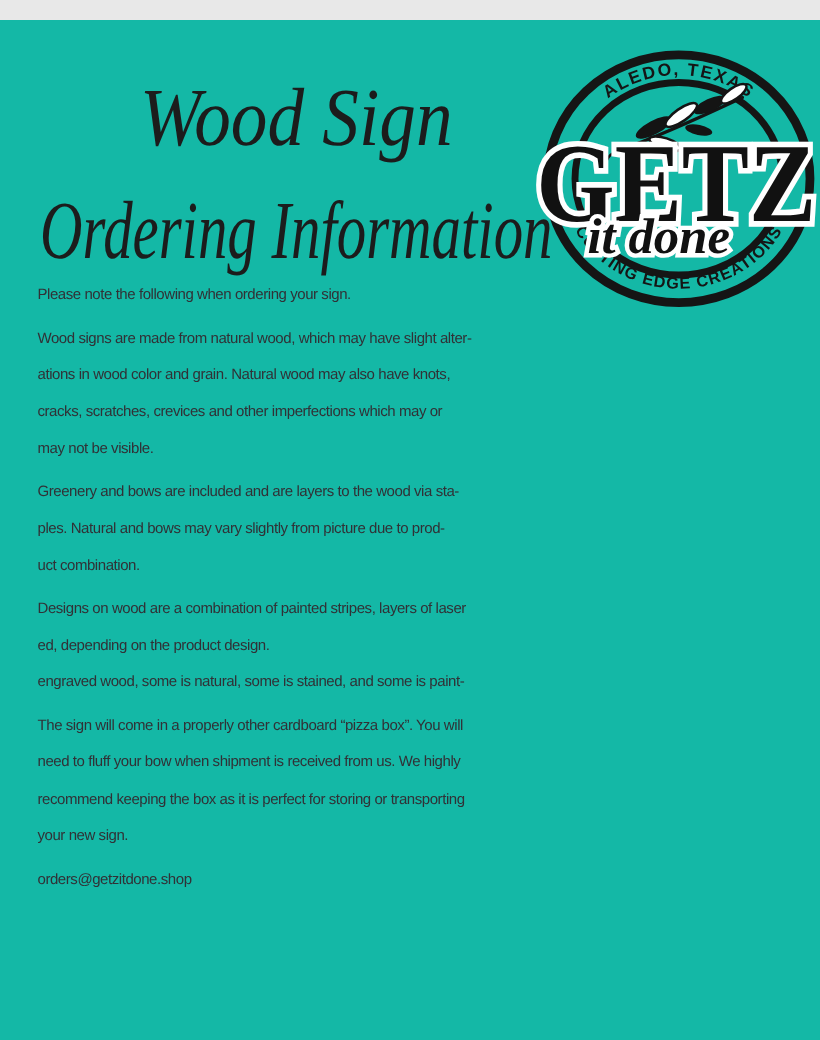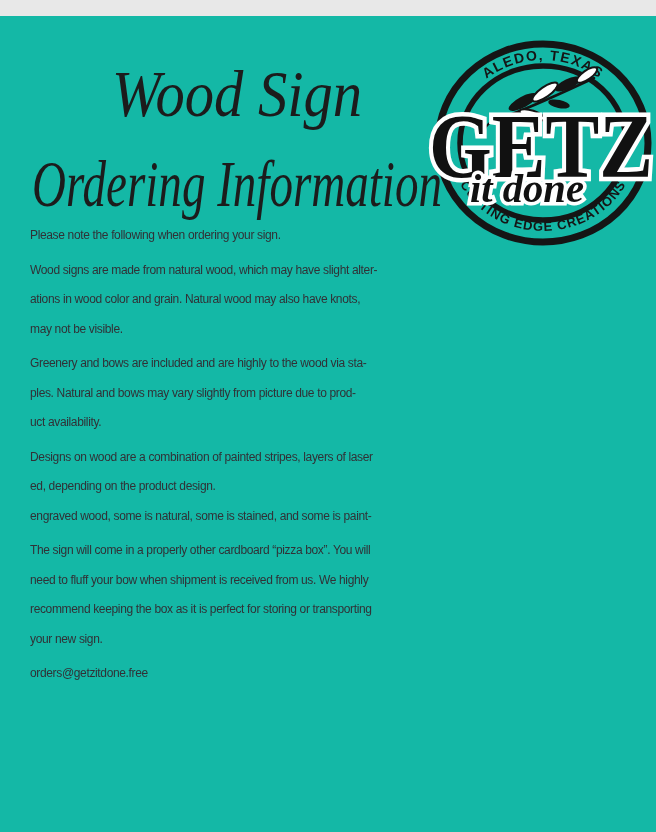--- a/index.html
+++ b/index.html
@@ -121,37 +121,38 @@
   </div>
 
   <div class="body-text">
     <div id="paragraphs">
         <div class="para">
           <div class="line">Please note the following when ordering your sign.</div>
         </div>
         <div class="para">
           <div class="line">Wood signs are made from natural wood, which may have slight alter-</div>
           <div class="line">ations in wood color and grain. Natural wood may also have knots,</div>
+          <div class="line">cracks, scratches, crevices and other imperfections which may or</div>
           <div class="line">may not be visible.</div>
         </div>
         <div class="para">
-          <div class="line">Greenery and bows are included and are highly to the wood via sta-</div>
+          <div class="line">Greenery and bows are included and are layers to the wood via sta-</div>
           <div class="line">ples. Natural and bows may vary slightly from picture due to prod-</div>
-          <div class="line">uct availability.</div>
+          <div class="line">uct combination.</div>
         </div>
         <div class="para">
           <div class="line">Designs on wood are a combination of painted stripes, layers of laser</div>
           <div class="line">ed, depending on the product design.</div>
           <div class="line">engraved wood, some is natural, some is stained, and some is paint-</div>
         </div>
         <div class="para">
           <div class="line">The sign will come in a properly other cardboard “pizza box”. You will</div>
           <div class="line">need to fluff your bow when shipment is received from us. We highly</div>
           <div class="line">recommend keeping the box as it is perfect for storing or transporting</div>
           <div class="line">your new sign.</div>
         </div>
       </div>
     <div class="para">
-      <div class="line">orders@getzitdone.free</div>
+      <div class="line">orders@getzitdone.shop</div>
     </div>
   </div>
 
 </div>
 
 </body></html>

